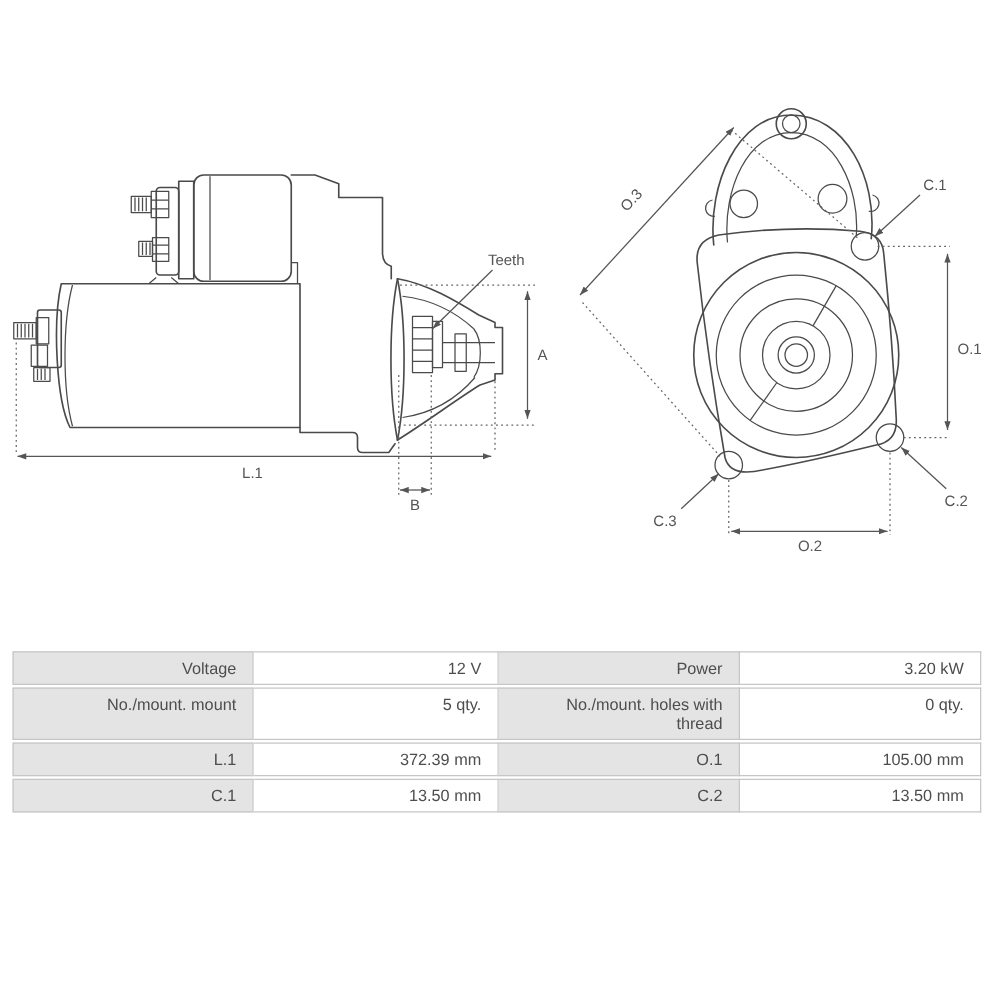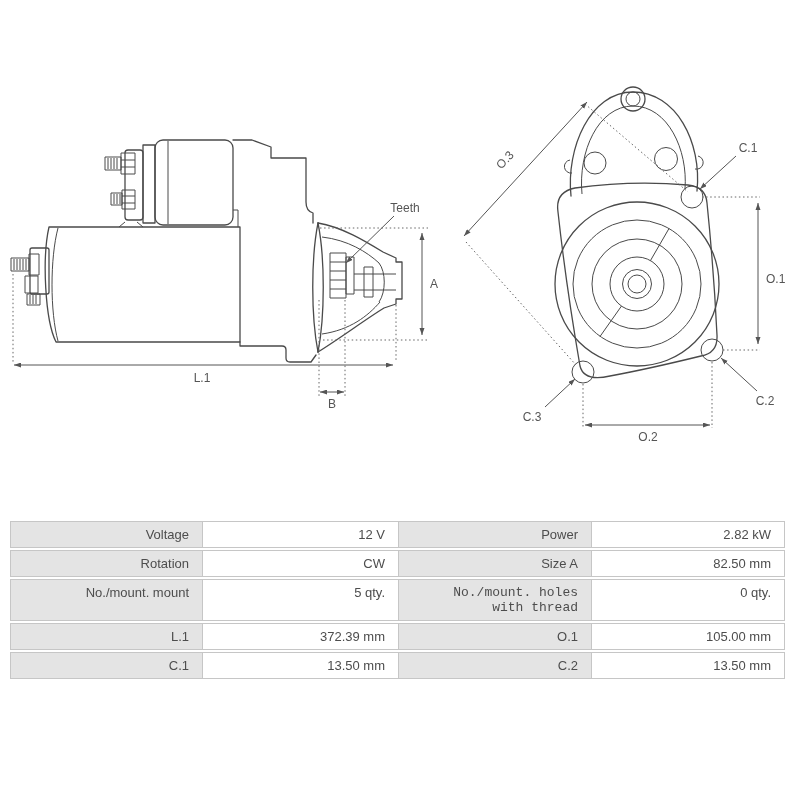--- a/index.html
+++ b/index.html
@@ -13,21 +13,21 @@
   .dot{fill:none;stroke:#666;stroke-width:1;stroke-dasharray:1.5 2.6;}
   
   #spec-table{position:absolute;left:10px;top:519px;width:775px;border-collapse:separate;
               border-spacing:0 2px;table-layout:fixed;}
   #spec-table td{box-sizing:border-box;border-top:1px solid #c6c6c6;border-bottom:1px solid #c6c6c6;
                  border-right:1px solid #c6c6c6;padding:5px 13px 5px 8px;text-align:right;
                  vertical-align:top;font-size:13px;line-height:15px;color:#4d4d4d;overflow:hidden;}
   #spec-table td.first{border-left:1px solid #c6c6c6;margin-left:48px;}
   #spec-table td.lbl{background:#e4e4e4;}
   #spec-table td.val{background:#ffffff;padding-left:40px;}
-  .wrapbox{max-width:142px;margin-left:auto;font-family:Liberation Mono, monospace;}
+  .wrapbox{max-width:142px;margin-left:auto;}
 </style>
 </head>
 <body>
 
 <div id="stage">
 
   <svg id="drawing" width="800" height="520" viewBox="0 0 800 520">
     <defs>
       <marker id="aE" markerUnits="userSpaceOnUse" markerWidth="8" markerHeight="6" refX="7" refY="2.5" orient="auto">
           <path d="M0,0 L7,2.5 L0,5 Z" fill="#555"></path>
@@ -168,27 +168,21 @@
         <col style="width:193px">
         <col style="width:196px">
         <col style="width:193px">
         <col style="width:193px">
       </colgroup>
     <tbody>
       <tr>
         <td class="lbl first">Voltage</td>
         <td class="val">12 V</td>
         <td class="lbl">Power</td>
-        <td class="val">2.82 kW</td>
-      </tr>
-      <tr>
-        <td class="lbl first">Rotation</td>
-        <td class="val">CW</td>
-        <td class="lbl">Size A</td>
-        <td class="val">82.50 mm</td>
+        <td class="val">3.20 kW</td>
       </tr>
       <tr>
         <td class="lbl first">No./mount. mount</td>
         <td class="val">5 qty.</td>
         <td class="lbl">
             <div class="wrapbox">No./mount. holes with thread</div>
           </td>
         <td class="val">0 qty.</td>
       </tr>
       <tr>

